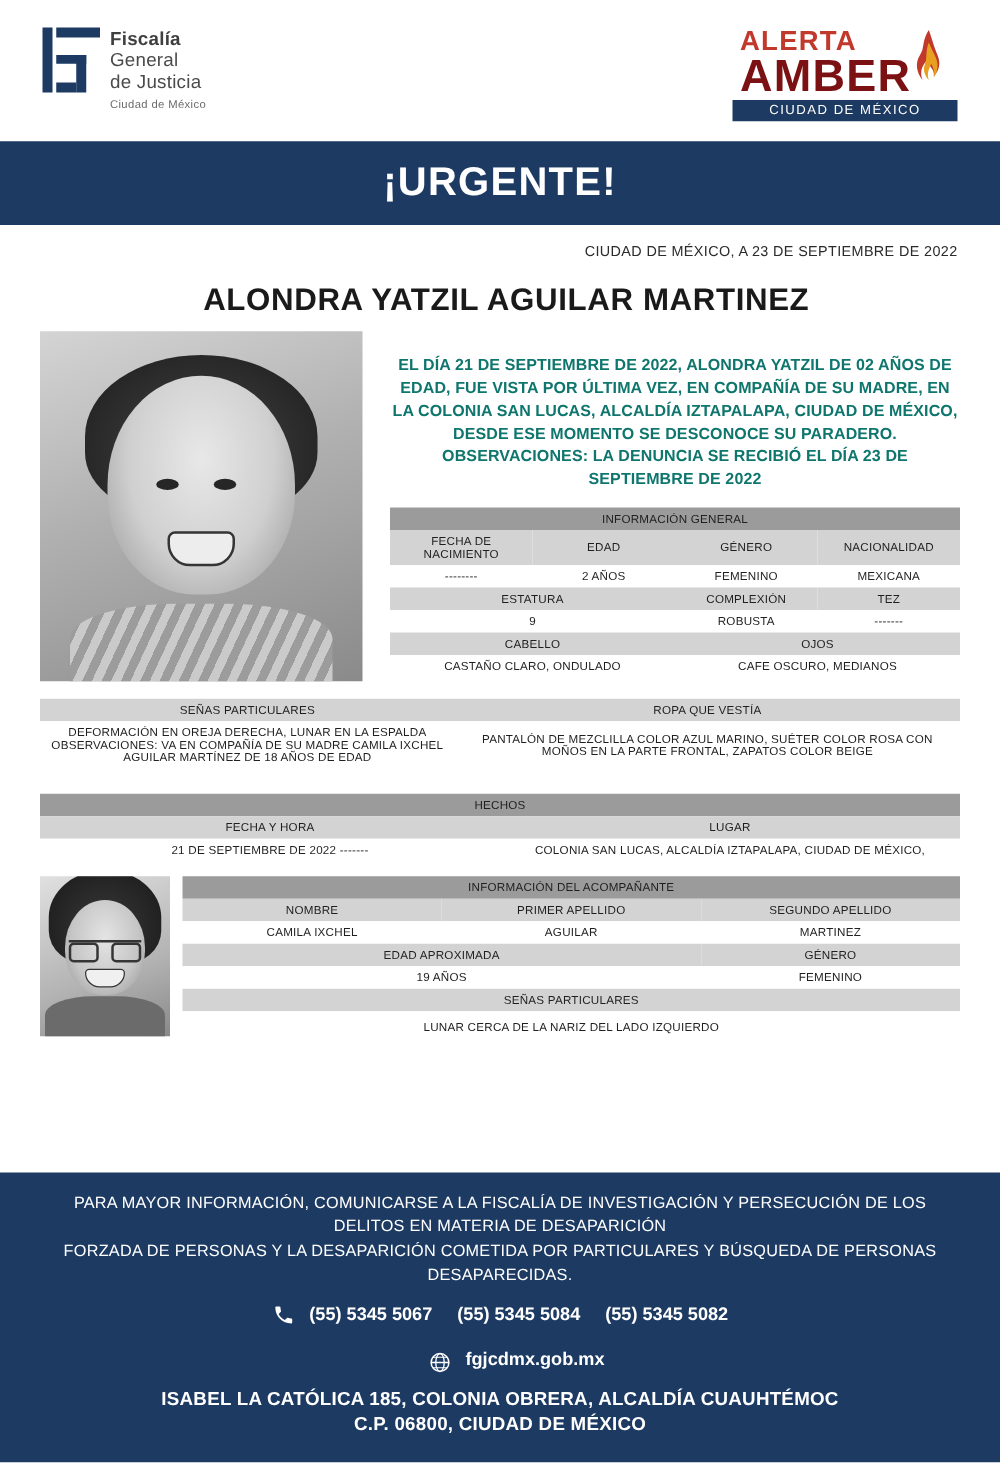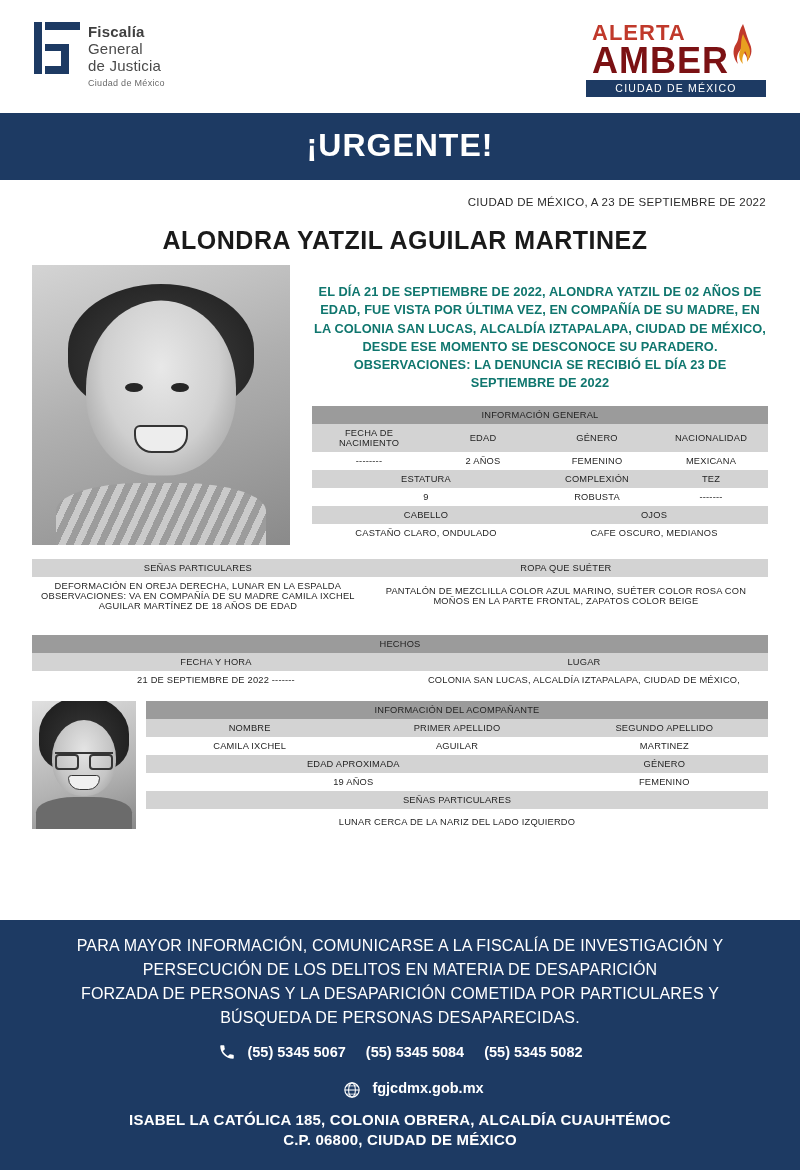--- a/index.html
+++ b/index.html
@@ -343,21 +343,21 @@
     left: 0;
     bottom: 0;
     width: 800px;
     background: #1d3a63;
     color: #ffffff;
     padding: 14px 0 20px 0;
     box-sizing: border-box;
   }
   .footer-top {
     text-align: center;
-    font-size: 16px;
+    font-size: 13px;
     line-height: 1.5;
     letter-spacing: .2px;
     padding: 0 39px;
   }
   .footer-contact {
     display: flex;
     align-items: center;
     justify-content: center;
     gap: 18px;
     margin-top: 12px;
@@ -484,21 +484,21 @@
       </tbody>
         </table>
     </div>
   </div>
 
   <div class="full-width-block">
     <table class="info">
       <tbody>
           <tr>
         <td class="hdr-light" style="width:45%">SEÑAS PARTICULARES</td>
-        <td class="hdr-light" style="width:55%">ROPA QUE SUÉTER</td>
+        <td class="hdr-light" style="width:55%">ROPA QUE VESTÍA</td>
       </tr>
       <tr>
         <td class="val">DEFORMACIÓN EN OREJA DERECHA, LUNAR EN LA ESPALDA OBSERVACIONES: VA EN COMPAÑÍA DE SU MADRE CAMILA IXCHEL AGUILAR MARTÍNEZ DE 18 AÑOS DE EDAD</td>
         <td class="val">PANTALÓN DE MEZCLILLA COLOR AZUL MARINO, SUÉTER COLOR ROSA CON MOÑOS EN LA PARTE FRONTAL, ZAPATOS COLOR BEIGE</td>
       </tr>
     </tbody>
       </table>
   </div>
 
   <div class="sec-gap"></div>

